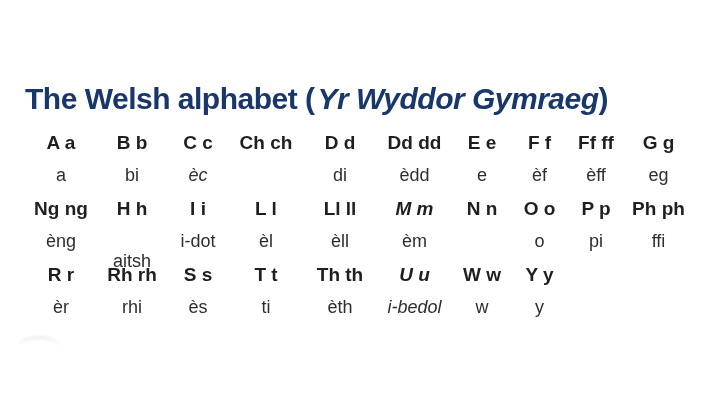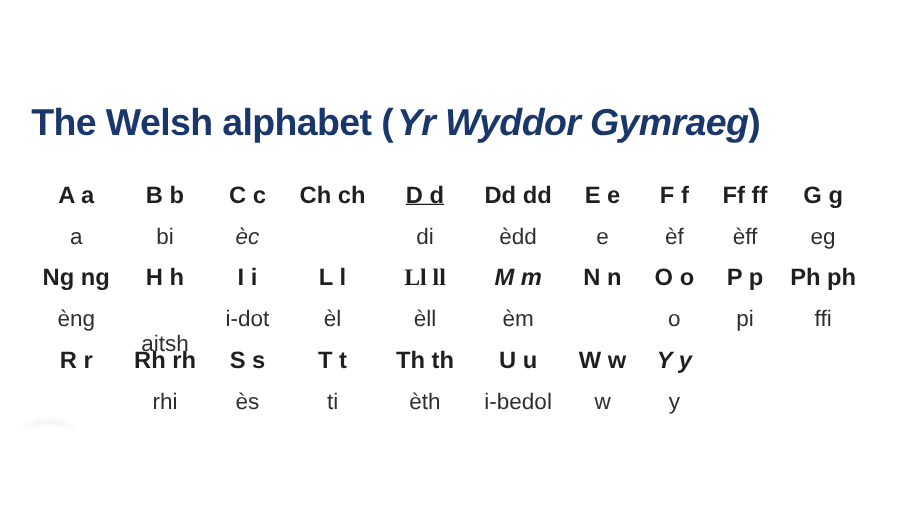--- a/index.html
+++ b/index.html
@@ -29,21 +29,21 @@
     letter-spacing: -0.5px;
     white-space: nowrap;
   }
   .slide-title .italic {
     font-style: italic;
     margin-left: 3px;
   }
   .alphabet-grid {
     position: absolute;
     left: 24px;
-    top: 140px;
+    top: 126px;
     display: grid;
     grid-template-columns: 74px 68px 64px 72px 76px 73px 62px 53px 60px 65px;
     grid-auto-rows: 33px;
   }
   .cell {
     display: flex;
     align-items: center;
     justify-content: center;
     white-space: nowrap;
   }
@@ -78,63 +78,64 @@
 
   <div class="alphabet-grid">
 
   <div class="cell letter" style="grid-area: 1 / 1;">A a</div>
       <div class="cell pron" style="grid-area: 2 / 1;">a</div>
       <div class="cell letter" style="grid-area: 1 / 2;">B b</div>
       <div class="cell pron" style="grid-area: 2 / 2;">bi</div>
       <div class="cell letter" style="grid-area: 1 / 3;">C c</div>
       <div class="cell pron" style="grid-area: 2 / 3; font-style: italic;">èc</div>
       <div class="cell letter" style="grid-area: 1 / 4;">Ch ch</div>
-      <div class="cell letter" style="grid-area: 1 / 5; text-decoration: underline;">D d</div>
+      <div class="cell letter" style="grid-area: 1 / 5;">D d</div>
       <div class="cell pron" style="grid-area: 2 / 5;">di</div>
       <div class="cell letter" style="grid-area: 1 / 6;">Dd dd</div>
       <div class="cell pron" style="grid-area: 2 / 6;">èdd</div>
       <div class="cell letter" style="grid-area: 1 / 7;">E e</div>
       <div class="cell pron" style="grid-area: 2 / 7;">e</div>
       <div class="cell letter" style="grid-area: 1 / 8;">F f</div>
       <div class="cell pron" style="grid-area: 2 / 8;">èf</div>
       <div class="cell letter" style="grid-area: 1 / 9;">Ff ff</div>
       <div class="cell pron" style="grid-area: 2 / 9;">èff</div>
       <div class="cell letter" style="grid-area: 1 / 10;">G g</div>
       <div class="cell pron" style="grid-area: 2 / 10;">eg</div>
       <div class="cell letter" style="grid-area: 3 / 1;">Ng ng</div>
       <div class="cell pron" style="grid-area: 4 / 1;">èng</div>
       <div class="cell letter" style="grid-area: 3 / 2;">H h</div>
       <div class="cell pron" style="grid-area: 4 / 2; margin-top: 36px;">aitsh</div>
       <div class="cell letter" style="grid-area: 3 / 3;">I i</div>
       <div class="cell pron" style="grid-area: 4 / 3;">i-dot</div>
       <div class="cell letter" style="grid-area: 3 / 4;">L l</div>
       <div class="cell pron" style="grid-area: 4 / 4;">èl</div>
-      <div class="cell letter" style="grid-area: 3 / 5; font-family: Liberation Serif, serif;">Ll ll</div>
+      <div class="cell letter" style="grid-area: 3 / 5;">Ll ll</div>
       <div class="cell pron" style="grid-area: 4 / 5;">èll</div>
       <div class="cell letter" style="grid-area: 3 / 6; font-style: italic;">M m</div>
       <div class="cell pron" style="grid-area: 4 / 6;">èm</div>
       <div class="cell letter" style="grid-area: 3 / 7;">N n</div>
       <div class="cell letter" style="grid-area: 3 / 8;">O o</div>
       <div class="cell pron" style="grid-area: 4 / 8;">o</div>
       <div class="cell letter" style="grid-area: 3 / 9;">P p</div>
       <div class="cell pron" style="grid-area: 4 / 9;">pi</div>
       <div class="cell letter" style="grid-area: 3 / 10;">Ph ph</div>
       <div class="cell pron" style="grid-area: 4 / 10;">ffi</div>
       <div class="cell letter" style="grid-area: 5 / 1;">R r</div>
+      <div class="cell pron" style="grid-area: 6 / 1;">èr</div>
       <div class="cell letter" style="grid-area: 5 / 2;">Rh rh</div>
       <div class="cell pron" style="grid-area: 6 / 2;">rhi</div>
       <div class="cell letter" style="grid-area: 5 / 3;">S s</div>
       <div class="cell pron" style="grid-area: 6 / 3;">ès</div>
       <div class="cell letter" style="grid-area: 5 / 4;">T t</div>
       <div class="cell pron" style="grid-area: 6 / 4;">ti</div>
       <div class="cell letter" style="grid-area: 5 / 5;">Th th</div>
       <div class="cell pron" style="grid-area: 6 / 5;">èth</div>
-      <div class="cell letter" style="grid-area: 5 / 6;">U u</div>
-      <div class="cell pron" style="grid-area: 6 / 6;">i-bedol</div>
+      <div class="cell letter" style="grid-area: 5 / 6; font-style: italic;">U u</div>
+      <div class="cell pron" style="grid-area: 6 / 6; font-style: italic;">i-bedol</div>
       <div class="cell letter" style="grid-area: 5 / 7;">W w</div>
       <div class="cell pron" style="grid-area: 6 / 7;">w</div>
-      <div class="cell letter" style="grid-area: 5 / 8; font-style: italic;">Y y</div>
+      <div class="cell letter" style="grid-area: 5 / 8;">Y y</div>
       <div class="cell pron" style="grid-area: 6 / 8;">y</div>
     </div>
 
   <div class="smudge"></div>
 
 </div>
 
 </body></html>

